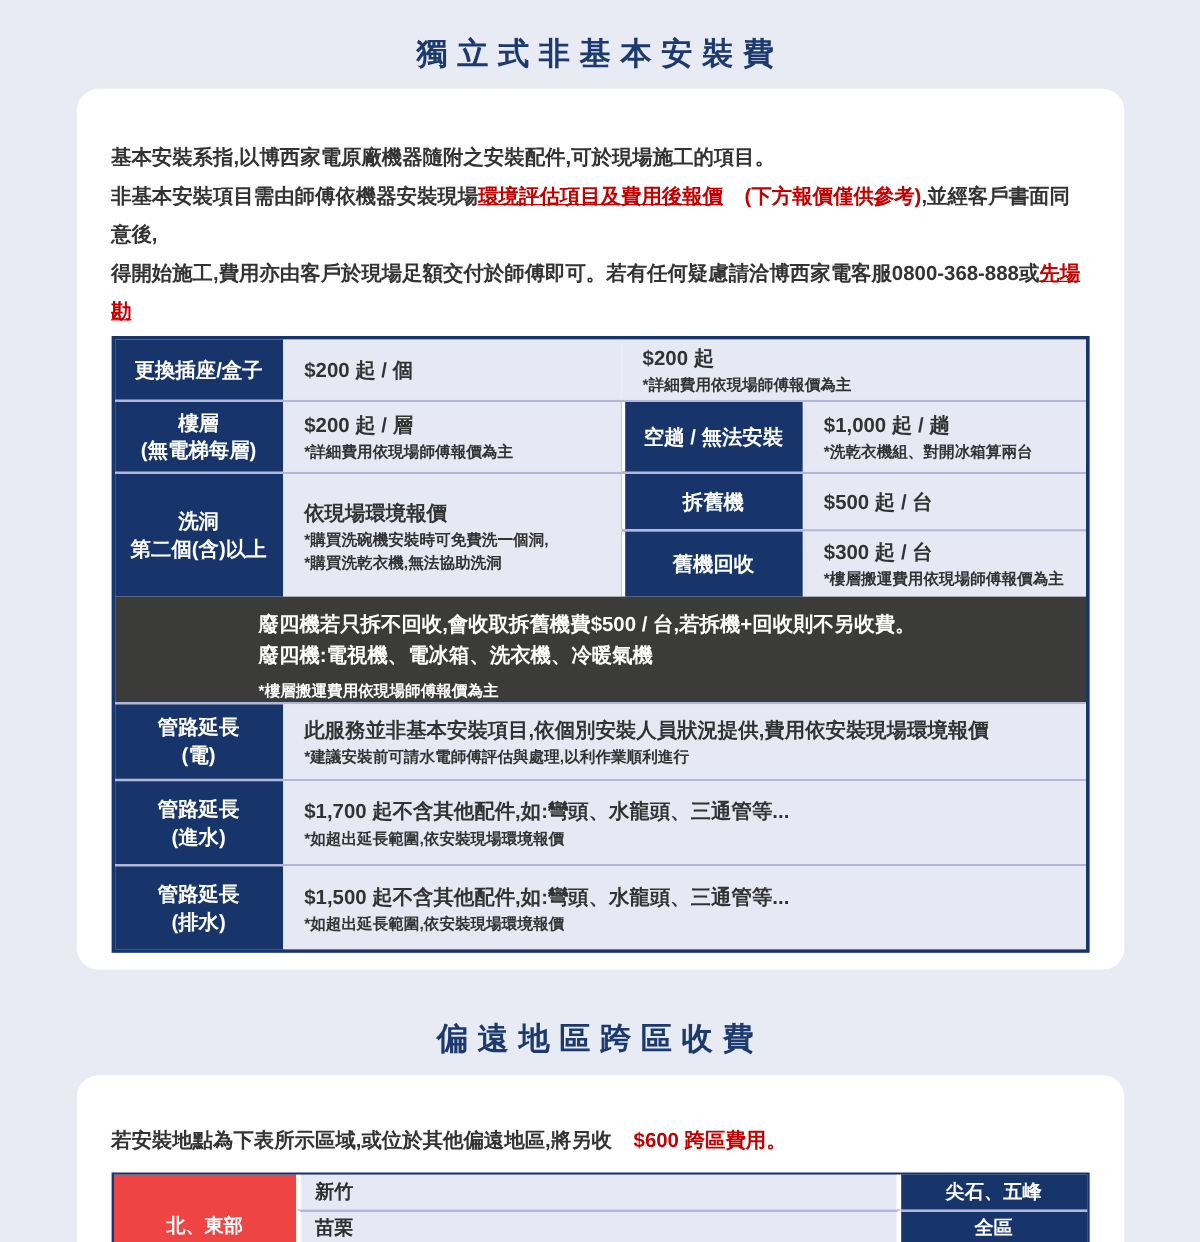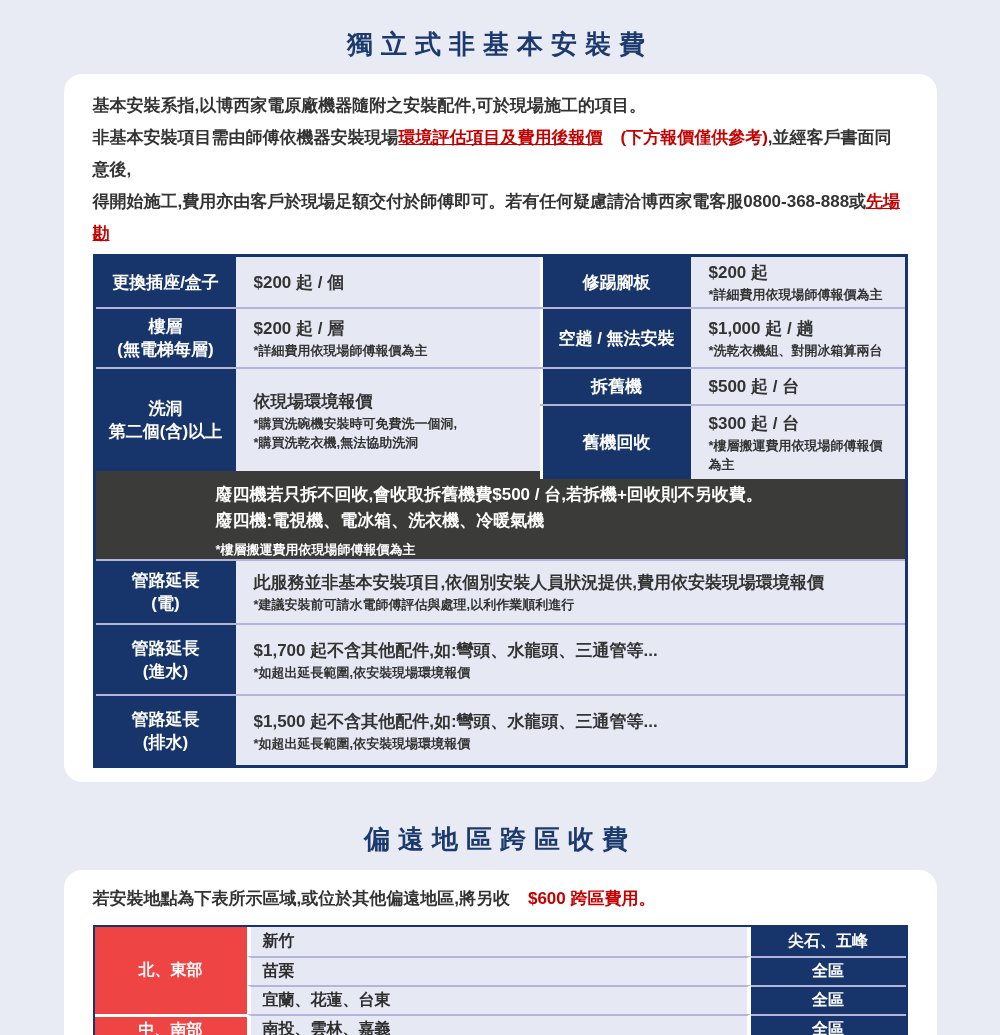--- a/index.html
+++ b/index.html
@@ -7,30 +7,30 @@
   .page{width:1000px;height:1035px;background:#e8eaf4;overflow:hidden;}
 
   .sec-title{text-align:center;font-size:26px;font-weight:bold;color:#1c3a6d;letter-spacing:8px;}
   .t1-title{padding-top:27px;}
   .t2-title{margin-top:40px;}
 
   .card{width:873px;margin:12px auto 0;background:#ffffff;border-radius:18px;box-sizing:border-box;}
   .card1{padding:16px 29px 14px;}
   .card2{margin-top:13px;padding:13px 29px 21px;}
 
-  .intro{font-size:17px;line-height:32px;color:#333;font-weight:600;}
+  .intro{font-size:17px;line-height:32px;color:#333;font-weight:600;margin-top:26px;}
   .red-link{color:#c30000;text-decoration:underline;font-weight:600;}
   .red-bold{color:#c30000;font-weight:bold;padding-left:18px;}
 
   
   .t1{border:3px solid #16356c;margin-top:4px;}
   .trow{display:flex;box-sizing:border-box;}
   .sep{border-top:2px solid #b3b5da;}
   .c1{width:140px;flex:none;}
-  .c2{width:304px;flex:none;}
+  .c2{width:282px;flex:none;}
   .c3{width:151px;flex:none;border-left:3px solid #ffffff;box-sizing:border-box;}
   .c4{flex:1;}
   .lbl{background:#17356b;color:#fff;display:flex;flex-direction:column;align-items:center;justify-content:center;font-weight:bold;font-size:17px;line-height:23px;text-align:center;}
   .val{display:flex;flex-direction:column;justify-content:center;padding:5px 10px 5px 18px;background:#e6e9f4;box-sizing:border-box;}
   .main{font-size:17px;font-weight:bold;color:#333;line-height:25px;}
   .note{font-size:13px;font-weight:bold;color:#333;line-height:19px;}
   .note-indent{padding-left:8px;}
   .h50{height:50px;}
   .h60{height:60px;}
   .h104{height:104px;}
@@ -73,23 +73,20 @@
 
     <div class="t1">
 
       <div class="trow h50">
         <div class="lbl c1">
             <span>更換插座/盒子</span>
           </div>
         <div class="val c2">
             <div class="main">$200 起 / 個</div>
           </div>
-        <div class="lbl c3">
-            <span>修踢腳板</span>
-          </div>
         <div class="val c4">
             <div class="main">$200 起</div>
             <div class="note">*詳細費用依現場師傅報價為主</div>
           </div>
       </div>
 
       <div class="trow h60 sep">
         <div class="lbl c1">
             <span>樓層</span>
             <span>(無電梯每層)</span>

